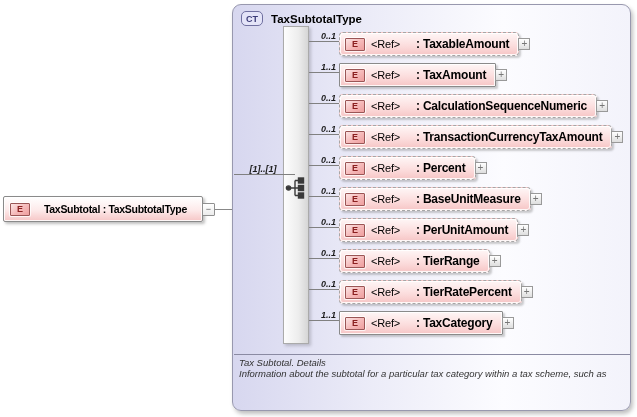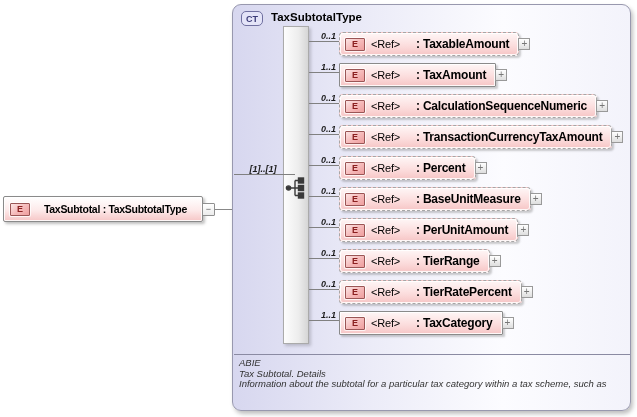--- a/index.html
+++ b/index.html
@@ -38,21 +38,21 @@
     border:1px solid #7070a0;border-radius:5px;background:#e4e4f8;
     color:#3c3c78;font-size:9px;font-weight:bold;
   }
   
   .ct-box{
     position:absolute;left:232px;top:4px;width:399px;height:407px;box-sizing:border-box;
     border:1px solid #9898ae;border-radius:9px;
     background:linear-gradient(to right,#d7d7ef 0%,#ececf8 35%,#fcfcff 68%,#f3f3fb 100%);
     box-shadow:2px 3px 4px rgba(0,0,0,0.25);
   }
-  .ct-header{position:absolute;left:8px;top:6px;display:flex;align-items:flex-start;gap:8px;}
+  .ct-header{position:absolute;left:8px;top:6px;display:flex;align-items:center;gap:8px;}
   .ct-title{font-size:11.5px;font-weight:bold;color:#000;white-space:nowrap;}
   
   .seq-bar{
     position:absolute;left:50px;top:21px;width:26px;height:318px;box-sizing:border-box;
     border:1px solid #aaaaaa;
     background:linear-gradient(to right,#fdfdfd 0%,#ededed 60%,#d6d6d6 100%);
     box-shadow:2px 2px 3px rgba(0,0,0,0.18);
   }
   .comp-conn{
     position:absolute;left:1px;top:160px;width:61px;height:9px;
@@ -238,19 +238,18 @@
             <span class="ebadge">E</span>
             <span class="eref">&lt;Ref&gt;</span>
             <span class="ename">: TaxCategory</span>
           </div>
           <div class="plus">+</div>
         </div>
       </div>
 
     <div class="separator"></div>
     <div class="annotation">
-        <div class="ann-line">ABIE</div>
         <div class="ann-line">Tax Subtotal. Details</div>
         <div class="ann-line">Information about the subtotal for a particular tax category within a tax scheme, such as</div>
       </div>
   </div>
 
 </div>
 
 </body></html>

